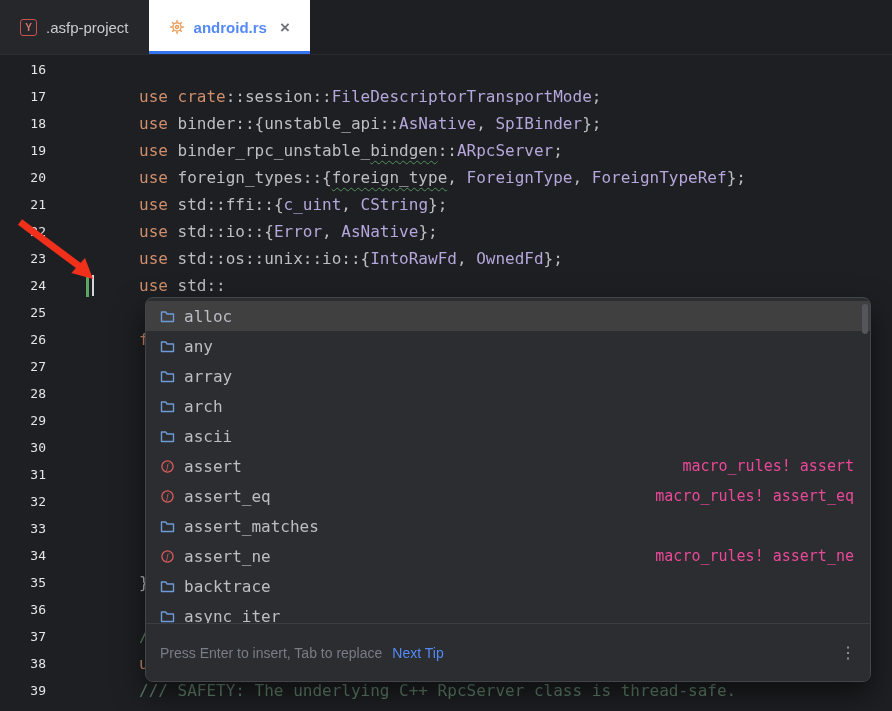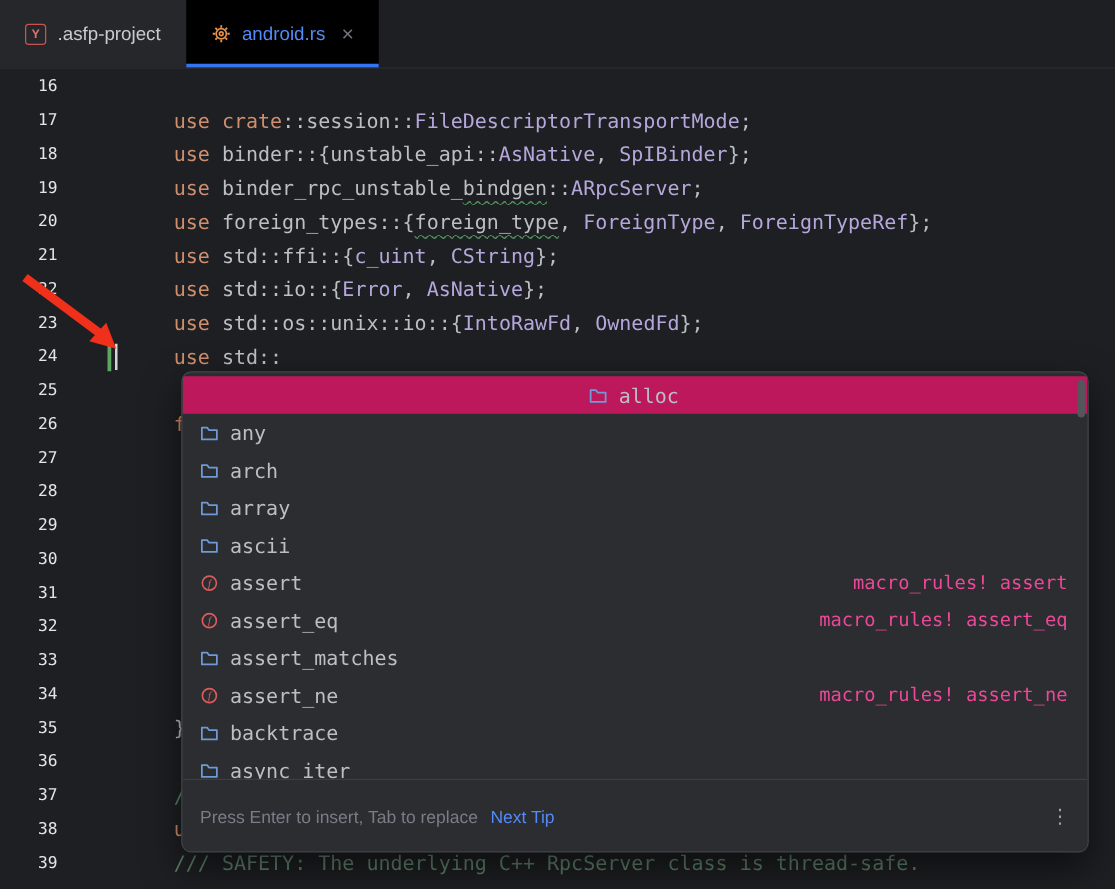--- a/index.html
+++ b/index.html
@@ -4,21 +4,21 @@
 <style>
   html,body{margin:0;padding:0;background:#1e1f22;}
   body{width:892px;height:711px;overflow:hidden;font-family:"Liberation Sans",sans-serif;}
   .screen{position:relative;width:892px;height:711px;background:#1e1f22;overflow:hidden;}
 
   
   .tabbar{position:absolute;top:0;left:0;right:0;height:54px;background:#1e1f22;
           border-bottom:1px solid #2a2c2f;display:flex;align-items:stretch;z-index:5;}
   .tab{display:flex;align-items:center;gap:9px;padding:0 20px;font-size:15px;position:relative;cursor:pointer;}
   .tab-inactive{background:#26272b;color:#c9cbd1;}
-  .tab-active{background:#000000;color:#548af7;}
+  .tab-active{background:#ffffff;color:#548af7;font-weight:bold;}
   .tab-active::after{content:"";position:absolute;left:0;right:0;bottom:0;height:3px;background:#3574f0;}
   .ybadge{display:inline-flex;align-items:center;justify-content:center;width:15px;height:15px;
           border:1.5px solid #c75450;border-radius:3px;color:#d5756c;font-size:10px;font-weight:bold;}
   .close{color:#6f737a;font-size:17px;line-height:1;margin-left:4px;}
 
   
   .editor{position:absolute;top:54px;left:0;right:0;bottom:0;padding-top:2px;
           font-family:"DejaVu Sans Mono",monospace;font-size:16px;z-index:1;}
   .row{height:27px;line-height:27px;position:relative;white-space:pre;}
   .num{position:absolute;left:0;top:0;width:46px;text-align:right;color:#e5e5e5;
@@ -39,21 +39,21 @@
   
   .arrow{position:absolute;left:0;top:0;z-index:15;pointer-events:none;}
 
   
   .popup{position:absolute;left:145px;top:297px;width:726px;height:385px;background:#2b2d30;
          border:1px solid #43454a;border-radius:8px;box-shadow:0 12px 30px rgba(0,0,0,.55);
          z-index:20;overflow:hidden;display:flex;flex-direction:column;box-sizing:border-box;}
   .plist{flex:1;overflow:hidden;position:relative;padding-top:3px;}
   .pitem{height:30px;display:flex;align-items:center;gap:9px;padding:0 16px 0 14px;
          font-family:"DejaVu Sans Mono",monospace;font-size:16px;color:#bcbec4;cursor:pointer;}
-  .pitem.sel{background:#be185d;justify-content:center;}
+  .pitem.sel{background:#404040;}
   .picon{display:inline-flex;width:15px;height:15px;flex:0 0 15px;}
   .phint{margin-left:auto;color:#ec4899;font-size:15px;}
   .pfooter{height:27px;border-top:1px solid #3b3d42;display:flex;align-items:center;gap:10px;
            padding:15px 14px;font-size:14px;color:#787d87;background:#2b2d30;flex:0 0 27px;}
   .pfooter a{color:#548af7;text-decoration:none;cursor:pointer;}
   .kebab{margin-left:auto;color:#9da0a8;font-size:16px;cursor:pointer;}
   .thumb{position:absolute;right:2px;top:6px;width:6px;height:30px;border-radius:3px;background:#54565b;}
 </style>
 </head>
 <body>
@@ -132,29 +132,29 @@
             </svg>
           </span>
           <span>any</span>
         </div>
         <div class="pitem">
           <span class="picon">
             <svg width="15" height="15" viewBox="0 0 15 15">
               <path d="M1.5 3h4.2l1.4 2h6.4v7.5h-12z" fill="none" stroke="#6e9bd8" stroke-width="1.4" stroke-linejoin="round"></path>
             </svg>
           </span>
+          <span>array</span>
+        </div>
+        <div class="pitem">
+          <span class="picon">
+            <svg width="15" height="15" viewBox="0 0 15 15">
+              <path d="M1.5 3h4.2l1.4 2h6.4v7.5h-12z" fill="none" stroke="#6e9bd8" stroke-width="1.4" stroke-linejoin="round"></path>
+            </svg>
+          </span>
           <span>arch</span>
-        </div>
-        <div class="pitem">
-          <span class="picon">
-            <svg width="15" height="15" viewBox="0 0 15 15">
-              <path d="M1.5 3h4.2l1.4 2h6.4v7.5h-12z" fill="none" stroke="#6e9bd8" stroke-width="1.4" stroke-linejoin="round"></path>
-            </svg>
-          </span>
-          <span>array</span>
         </div>
         <div class="pitem">
           <span class="picon">
             <svg width="15" height="15" viewBox="0 0 15 15">
               <path d="M1.5 3h4.2l1.4 2h6.4v7.5h-12z" fill="none" stroke="#6e9bd8" stroke-width="1.4" stroke-linejoin="round"></path>
             </svg>
           </span>
           <span>ascii</span>
         </div>
         <div class="pitem">

